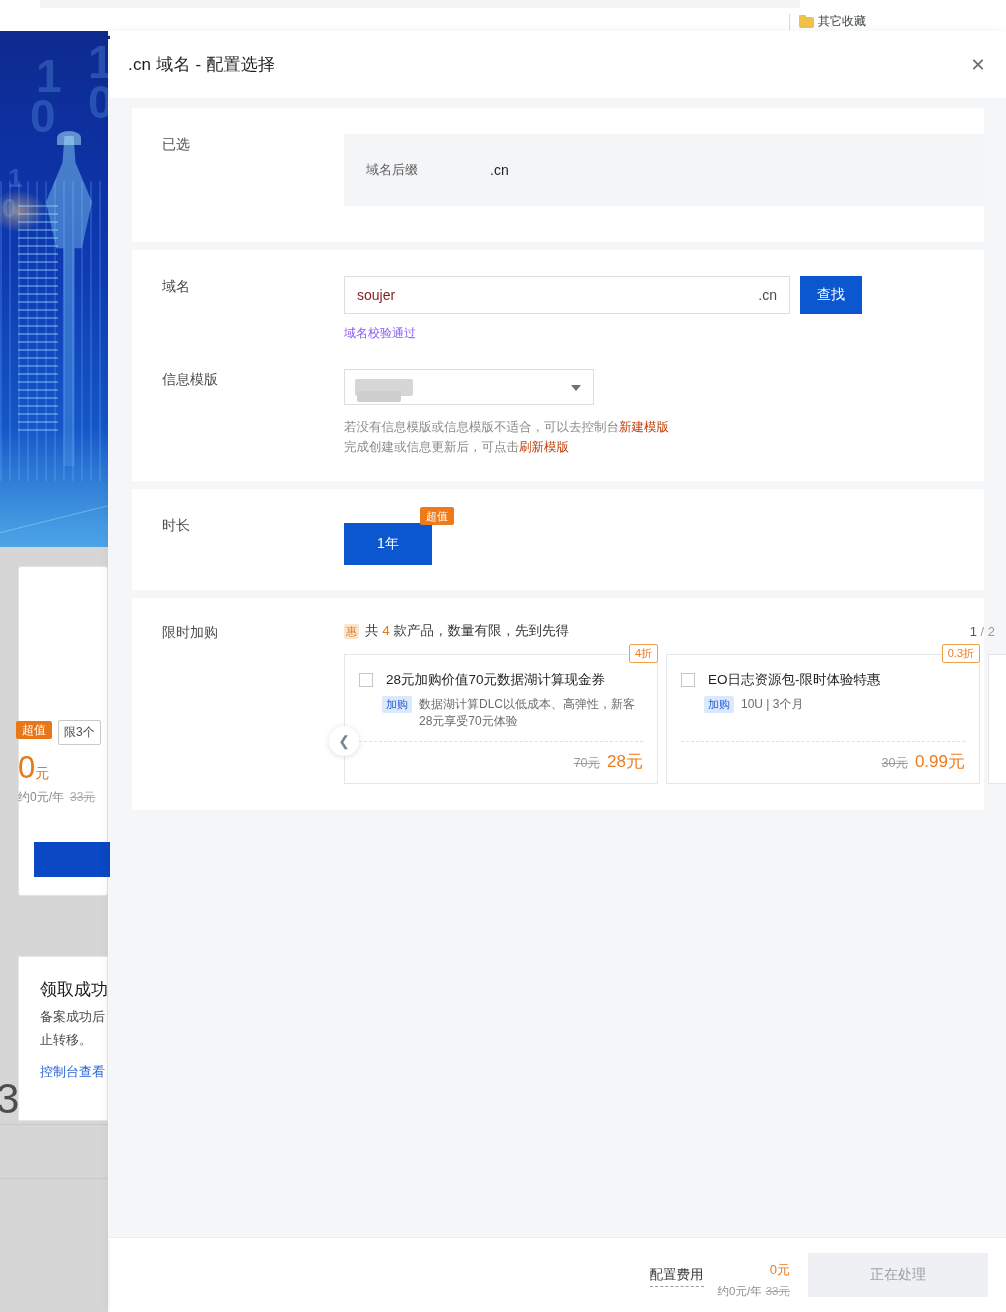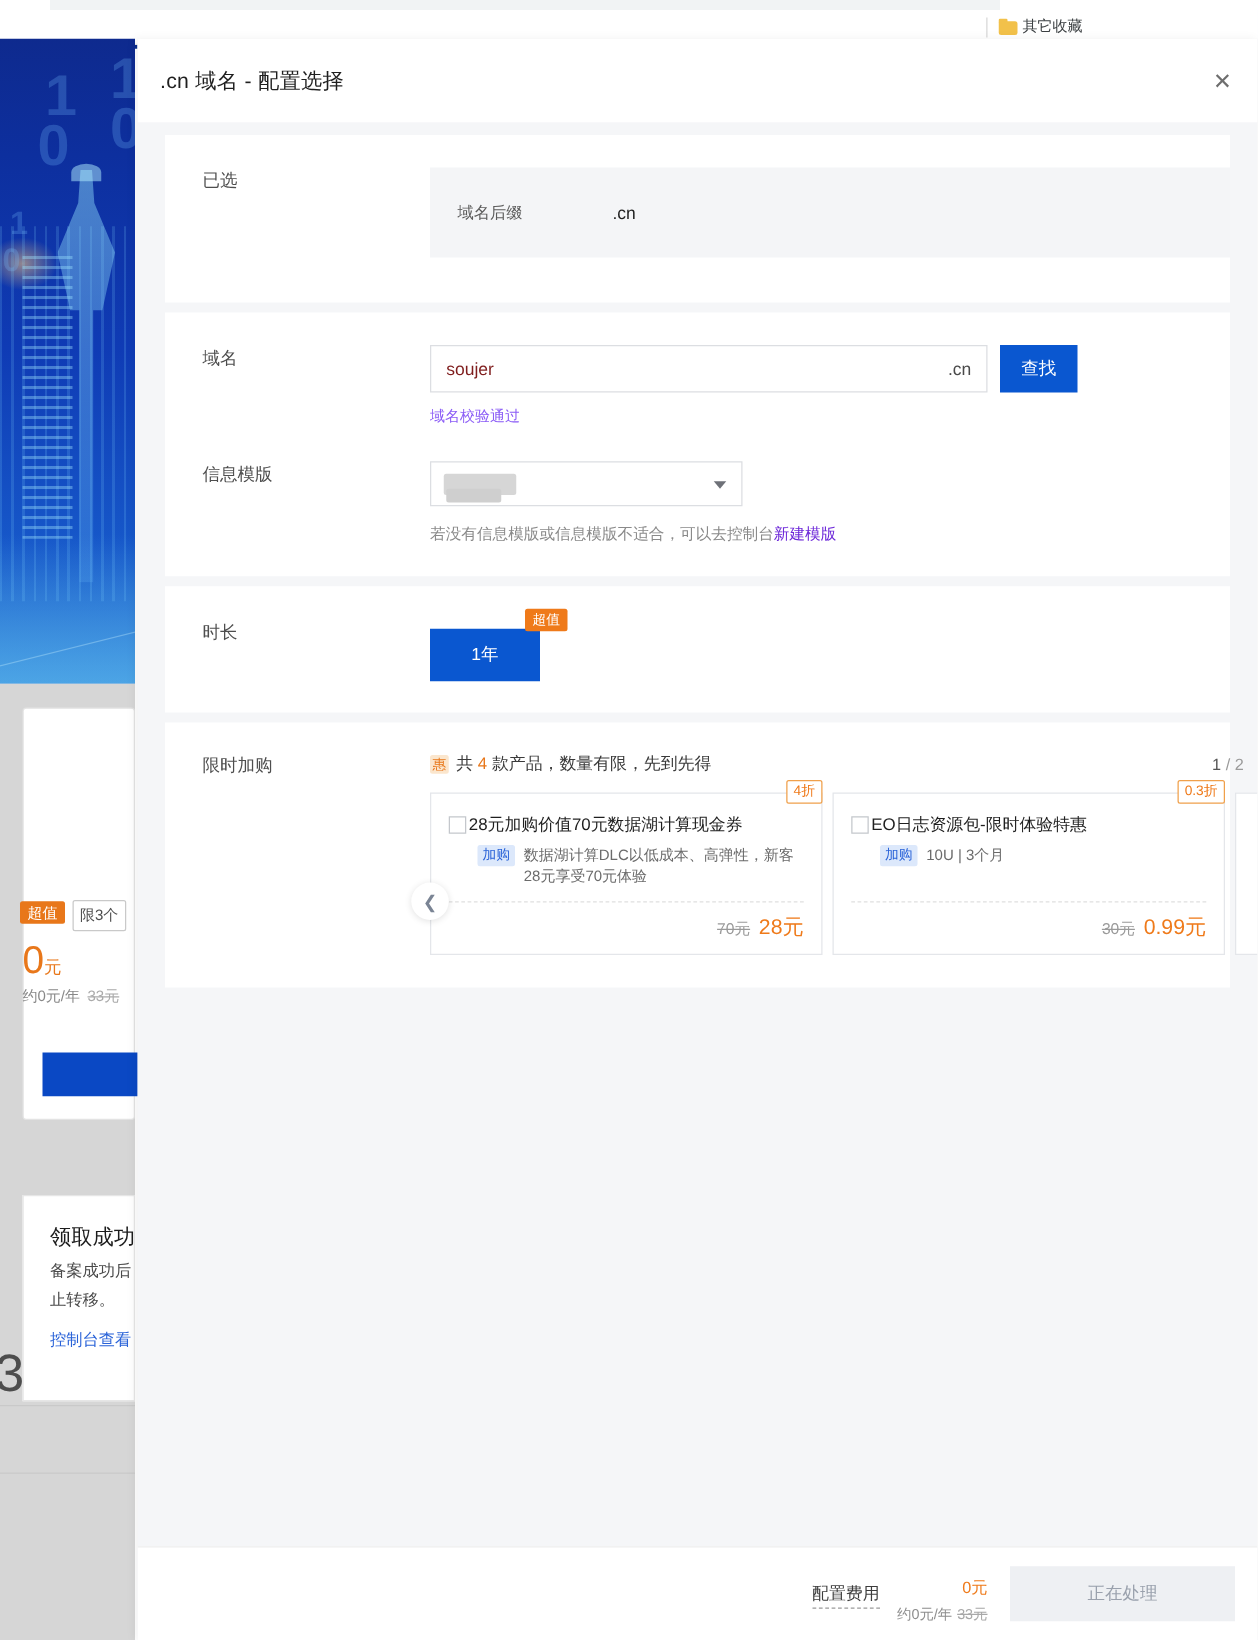--- a/index.html
+++ b/index.html
@@ -165,21 +165,21 @@
     display:flex; align-items:center; padding:0 10px; position:relative;
   }
   .tpl-mask { width:58px; height:17px; background:#d6d6d6; border-radius:2px; position:relative; }
   .tpl-mask::after { content:""; position:absolute; left:2px; top:12px; width:44px; height:11px; background:#cfcfcf; border-radius:2px; }
   .caret {
     position:absolute; right:12px; top:50%; margin-top:-2px;
     width:0; height:0; border-left:5px solid transparent; border-right:5px solid transparent;
     border-top:6px solid #6e7178;
   }
   .tpl-hint { margin-top:12px; font-size:12.5px; color:#8a8a8a; line-height:20px; }
-  .tpl-hint a { color:#6d28d9; text-decoration:none; }
+  .tpl-hint a { color:#c2410c; text-decoration:none; }
 
   
   .sec-duration { padding:26px 0 30px 30px; height:101px; }
   .dur-btn {
     position:relative; width:88px; height:42px; background:#0a57d0; color:#fff;
     font-size:14px; display:flex; align-items:center; justify-content:center; cursor:pointer;
     margin-top:8px;
   }
   .dur-tag {
     position:absolute; right:-22px; top:-16px; background:#ef7a1a; color:#fff;
@@ -201,21 +201,21 @@
   .cards { display:flex; gap:8px; margin-top:14px; position:relative; }
   .card {
     width:314px; height:130px; border:1px solid #e4e6ea; background:#fff;
     position:relative; padding:16px 14px 0 14px; flex:0 0 314px;
   }
   .card.partial { width:40px; flex:0 0 40px; overflow:hidden; }
   .discount {
     position:absolute; right:-1px; top:-11px; border:1px solid #f0a04b; color:#ef7a1a;
     background:#fff; font-size:11px; padding:1px 5px; border-radius:2px; line-height:1.4;
   }
-  .card-top { display:flex; align-items:flex-start; gap:2px; }
+  .card-top { display:flex; align-items:flex-start; gap:13px; }
   .cb {
     width:14px; height:14px; border:1px solid #c4c7cc; background:#fff; flex:0 0 14px; margin-top:2px; cursor:pointer;
   }
   .card-title { font-size:13.5px; color:#1f1f1f; line-height:18px; }
   .card-desc-row { display:flex; gap:7px; margin-top:7px; padding-left:23px; }
   .tag-jiagou {
     background:#dce8fb; color:#2a63d8; font-size:11px; padding:2px 4px; border-radius:2px;
     flex:0 0 auto; height:17px; line-height:13px;
   }
   .card-desc { font-size:12px; color:#6b6b6b; line-height:17px; }
@@ -344,20 +344,21 @@
 
       <div class="tpl-row">
         <div class="row-label">信息模版</div>
         <div>
           <div class="tpl-select">
             <span class="tpl-mask"></span>
             <span class="caret"></span>
           </div>
           <div class="tpl-hint">
             <div><span>若没有信息模版或信息模版不适合，可以去控制台</span><a href="#">新建模版</a></div>
+            <div><span>完成创建或信息更新后，可点击</span><a href="#">刷新模版</a></div>
           </div>
         </div>
       </div>
     </div>
 
     <div class="sec sec-duration">
       <div class="row">
         <div class="row-label">时长</div>
         <div class="dur-btn">
           <span>1年</span>

